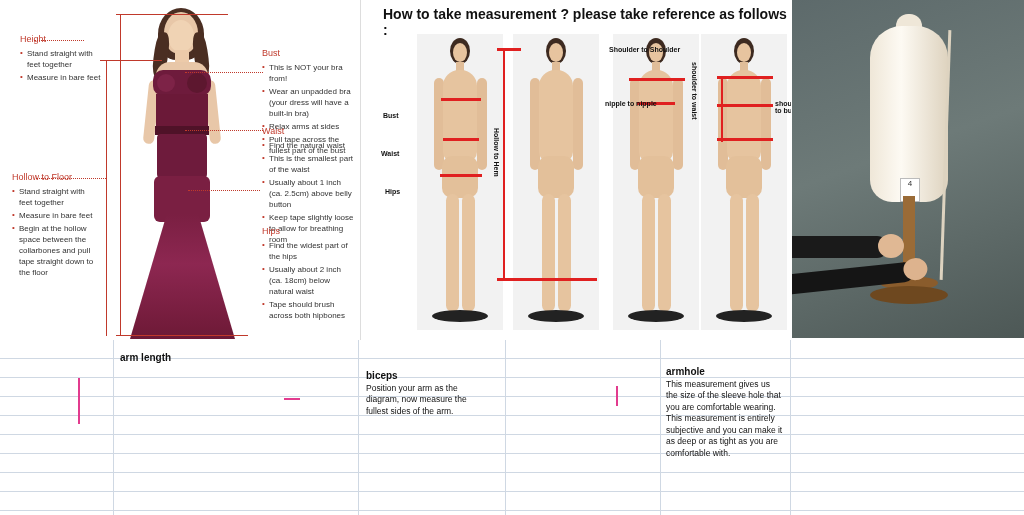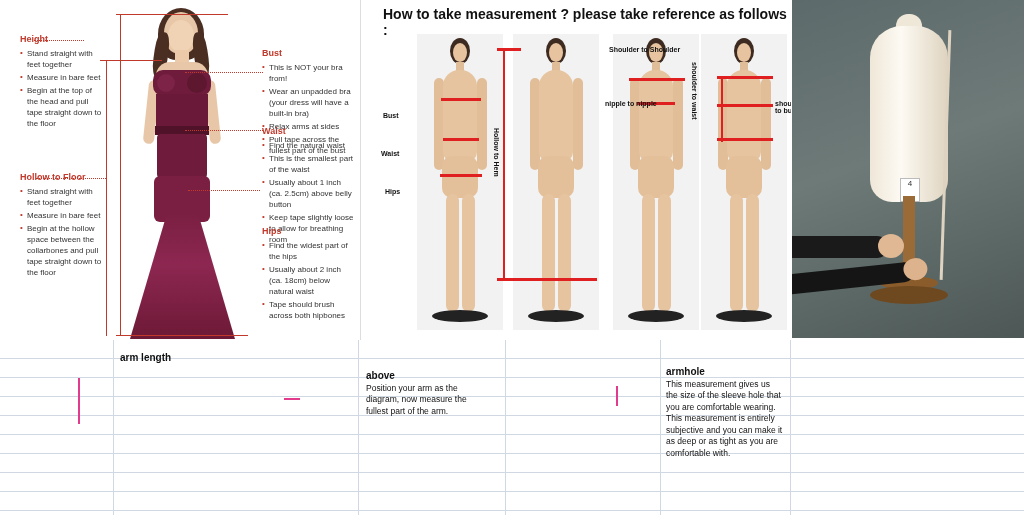--- a/index.html
+++ b/index.html
@@ -29,21 +29,21 @@
      background:linear-gradient(180deg,#7a1f42 0%,#8d2751 40%,#6d1936 100%);
      clip-path:polygon(35% 0%,65% 0%,100% 100%,0% 100%);}
   .dress .arm-l{position:absolute;left:26px;top:72px;width:11px;height:64px;border-radius:6px;background:#e8c7a8;transform:rotate(6deg);}
   .dress .arm-r{position:absolute;left:87px;top:72px;width:11px;height:64px;border-radius:6px;background:#e8c7a8;transform:rotate(-6deg);}
 
   .vline{position:absolute;background:#c0392b;}
   .hline{position:absolute;background:#c0392b;}
   .dot{position:absolute;border-top:1px dotted #c0392b;}
 
   .lbl{position:absolute;font-size:8px;color:#333;line-height:11px;}
-  .lbl b, .lbl .hd{font-weight:bold;color:#c0392b;font-size:9px;display:block;margin-bottom:3px;}
+  .lbl b, .lbl .hd{font-weight:normal;color:#c0392b;font-size:9px;display:block;margin-bottom:3px;}
   .lbl ul{margin:0;padding:0;list-style:none;}
   .lbl li{position:relative;padding-left:7px;margin-bottom:2px;}
   .lbl li:before{content:"\2022";position:absolute;left:0;top:-1px;color:#c0392b;}
 
   
   .panel2{position:absolute;left:360px;top:0;width:430px;height:340px;background:#fff;border-left:1px solid #ddd;overflow:hidden;}
   .panel2 .title{position:absolute;left:22px;top:6px;font-size:14px;font-weight:bold;color:#111;}
   .mann{position:absolute;top:34px;width:86px;height:296px;}
   .mann .bg{position:absolute;left:0;top:0;width:86px;height:296px;background:#f2f2f2;}
   .mann .hd2{position:absolute;left:33px;top:4px;width:20px;height:26px;border-radius:50%;background:#3d2a20;}
@@ -126,25 +126,24 @@
     <div class="dot" style="left:36px;top:178px;width:70px;"></div>
     <div class="dot" style="left:185px;top:72px;width:78px;"></div>
     <div class="dot" style="left:185px;top:130px;width:78px;"></div>
     <div class="dot" style="left:188px;top:190px;width:72px;"></div>
 
     <div class="lbl" style="left:20px;top:34px;width:84px;">
       <span class="hd">Height</span>
       <ul>
         <li>Stand straight with feet together</li>
         <li>Measure in bare feet</li>
-        <li>Begin at the top of the head and pull tape straight down to the floor</li>
-      </ul>
-    </div>
-
-    <div class="lbl" style="left:20px;top:172px;width:86px;">
+      </ul>
+    </div>
+
+    <div class="lbl" style="left:12px;top:172px;width:86px;">
       <span class="hd">Hollow to Floor</span>
       <ul>
         <li>Stand straight with feet together</li>
         <li>Measure in bare feet</li>
         <li>Begin at the hollow space between the collarbones and pull tape straight down to the floor</li>
       </ul>
     </div>
 
     <div class="lbl" style="left:262px;top:48px;width:92px;">
       <span class="hd">Bust</span>
@@ -301,22 +300,22 @@
       <div class="fg b" style="left:18px;top:20px;width:28px;height:44px;border-radius:10px;"></div>
       <div class="fg b" style="left:16px;top:62px;width:32px;height:30px;border-radius:8px;"></div>
       <div class="fg b" style="left:20px;top:90px;width:9px;height:36px;border-radius:5px;"></div>
       <div class="fg b" style="left:34px;top:90px;width:9px;height:36px;border-radius:5px;"></div>
       <div class="fg b" style="left:8px;top:10px;width:20px;height:8px;border-radius:4px;transform:rotate(-28deg);"></div>
       <div class="fg b" style="left:44px;top:22px;width:8px;height:36px;border-radius:4px;"></div>
       <div class="pinkline" style="left:12px;top:24px;width:16px;height:2px;"></div>
     </div>
 
     <div class="note" style="left:366px;top:30px;width:124px;">
-      <span class="nh">above</span>
-      <span>Position your arm as the diagram, now measure the fullest part of the arm.</span>
+      <span class="nh">biceps</span>
+      <span>Position your arm as the diagram, now measure the fullest sides of the arm.</span>
     </div>
 
     <div class="figure" style="left:512px;top:22px;width:60px;height:120px;">
       <div class="fg h" style="left:20px;top:0px;width:16px;height:18px;"></div>
       <div class="fg b" style="left:14px;top:20px;width:28px;height:44px;border-radius:10px;"></div>
       <div class="fg b" style="left:12px;top:62px;width:32px;height:28px;border-radius:8px;"></div>
       <div class="fg b" style="left:16px;top:88px;width:9px;height:30px;border-radius:5px;"></div>
       <div class="fg b" style="left:30px;top:88px;width:9px;height:30px;border-radius:5px;"></div>
       <div class="fg b" style="left:4px;top:8px;width:20px;height:8px;border-radius:4px;transform:rotate(-34deg);"></div>
     </div>

